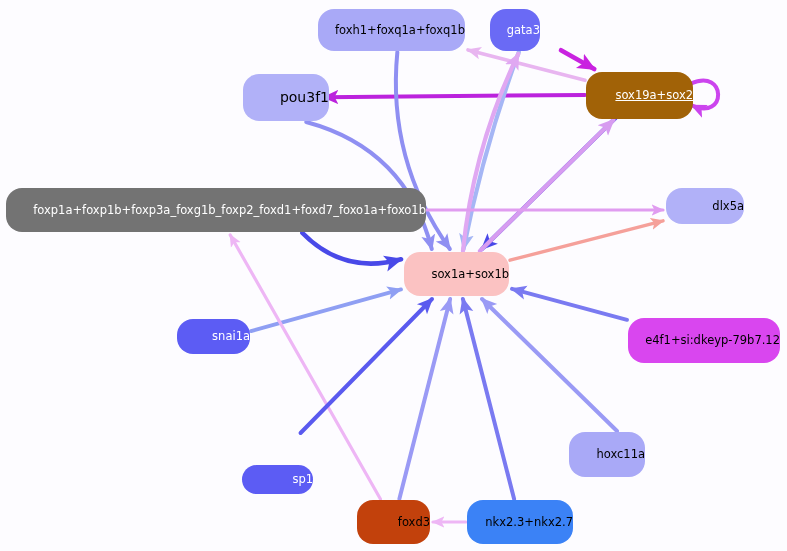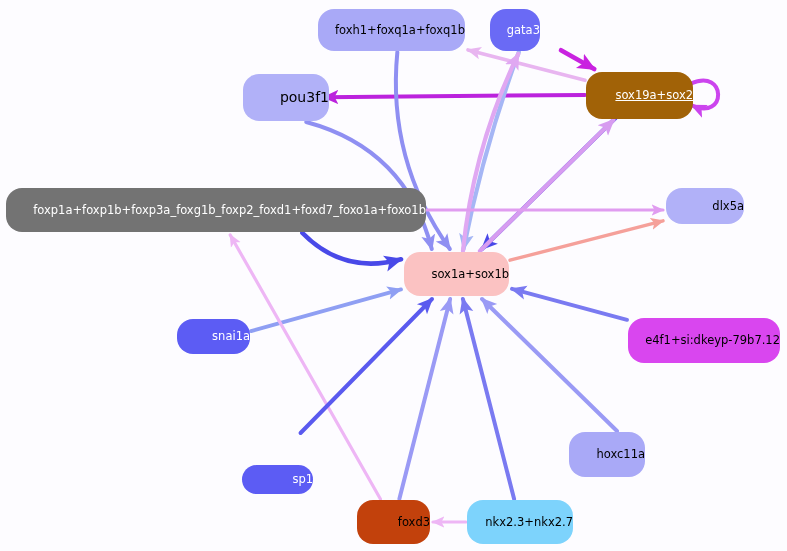--- a/index.html
+++ b/index.html
@@ -144,16 +144,16 @@
     </div>
     <div class="node" style="left: 242px; top: 434px; width: 71px; height: 29px; background: rgb(92, 92, 244); color: rgb(255, 255, 255); font-size: 11.5px; margin-top: 31px;">
       <span>sp1</span>
     </div>
     <div class="node" style="left: 569px; top: 432px; width: 76px; height: 45px; background: rgb(169, 169, 247); color: rgb(0, 0, 0); font-size: 11.5px;">
       <span>hoxc11a</span>
     </div>
     <div class="node" style="left: 357px; top: 500px; width: 73px; height: 44px; background: #c2410c; color: rgb(0, 0, 0); font-size: 11.5px;">
       <span>foxd3</span>
     </div>
-    <div class="node" style="left: 467px; top: 500px; width: 106px; height: 44px; background: #7dd3fc; color: rgb(0, 0, 0); font-size: 11.5px;">
+    <div class="node" style="left: 467px; top: 500px; width: 106px; height: 44px; background: #3b82f6; color: rgb(0, 0, 0); font-size: 11.5px;">
       <span>nkx2.3+nkx2.7</span>
     </div>
   </div>
 
 </body></html>

